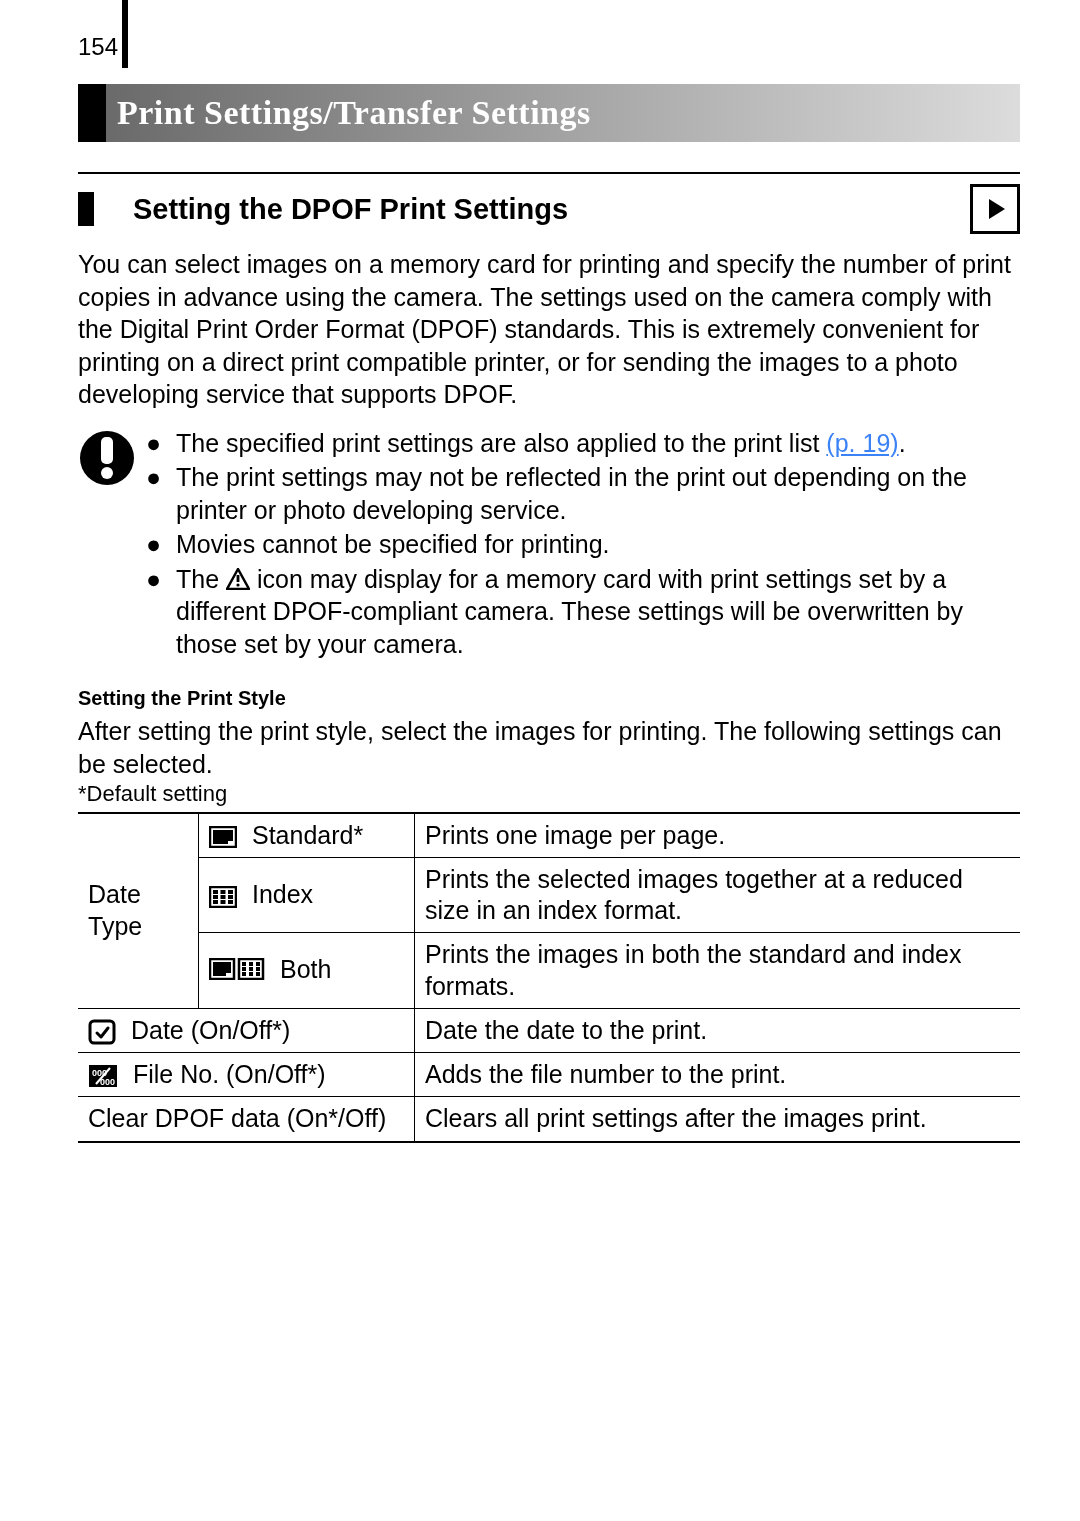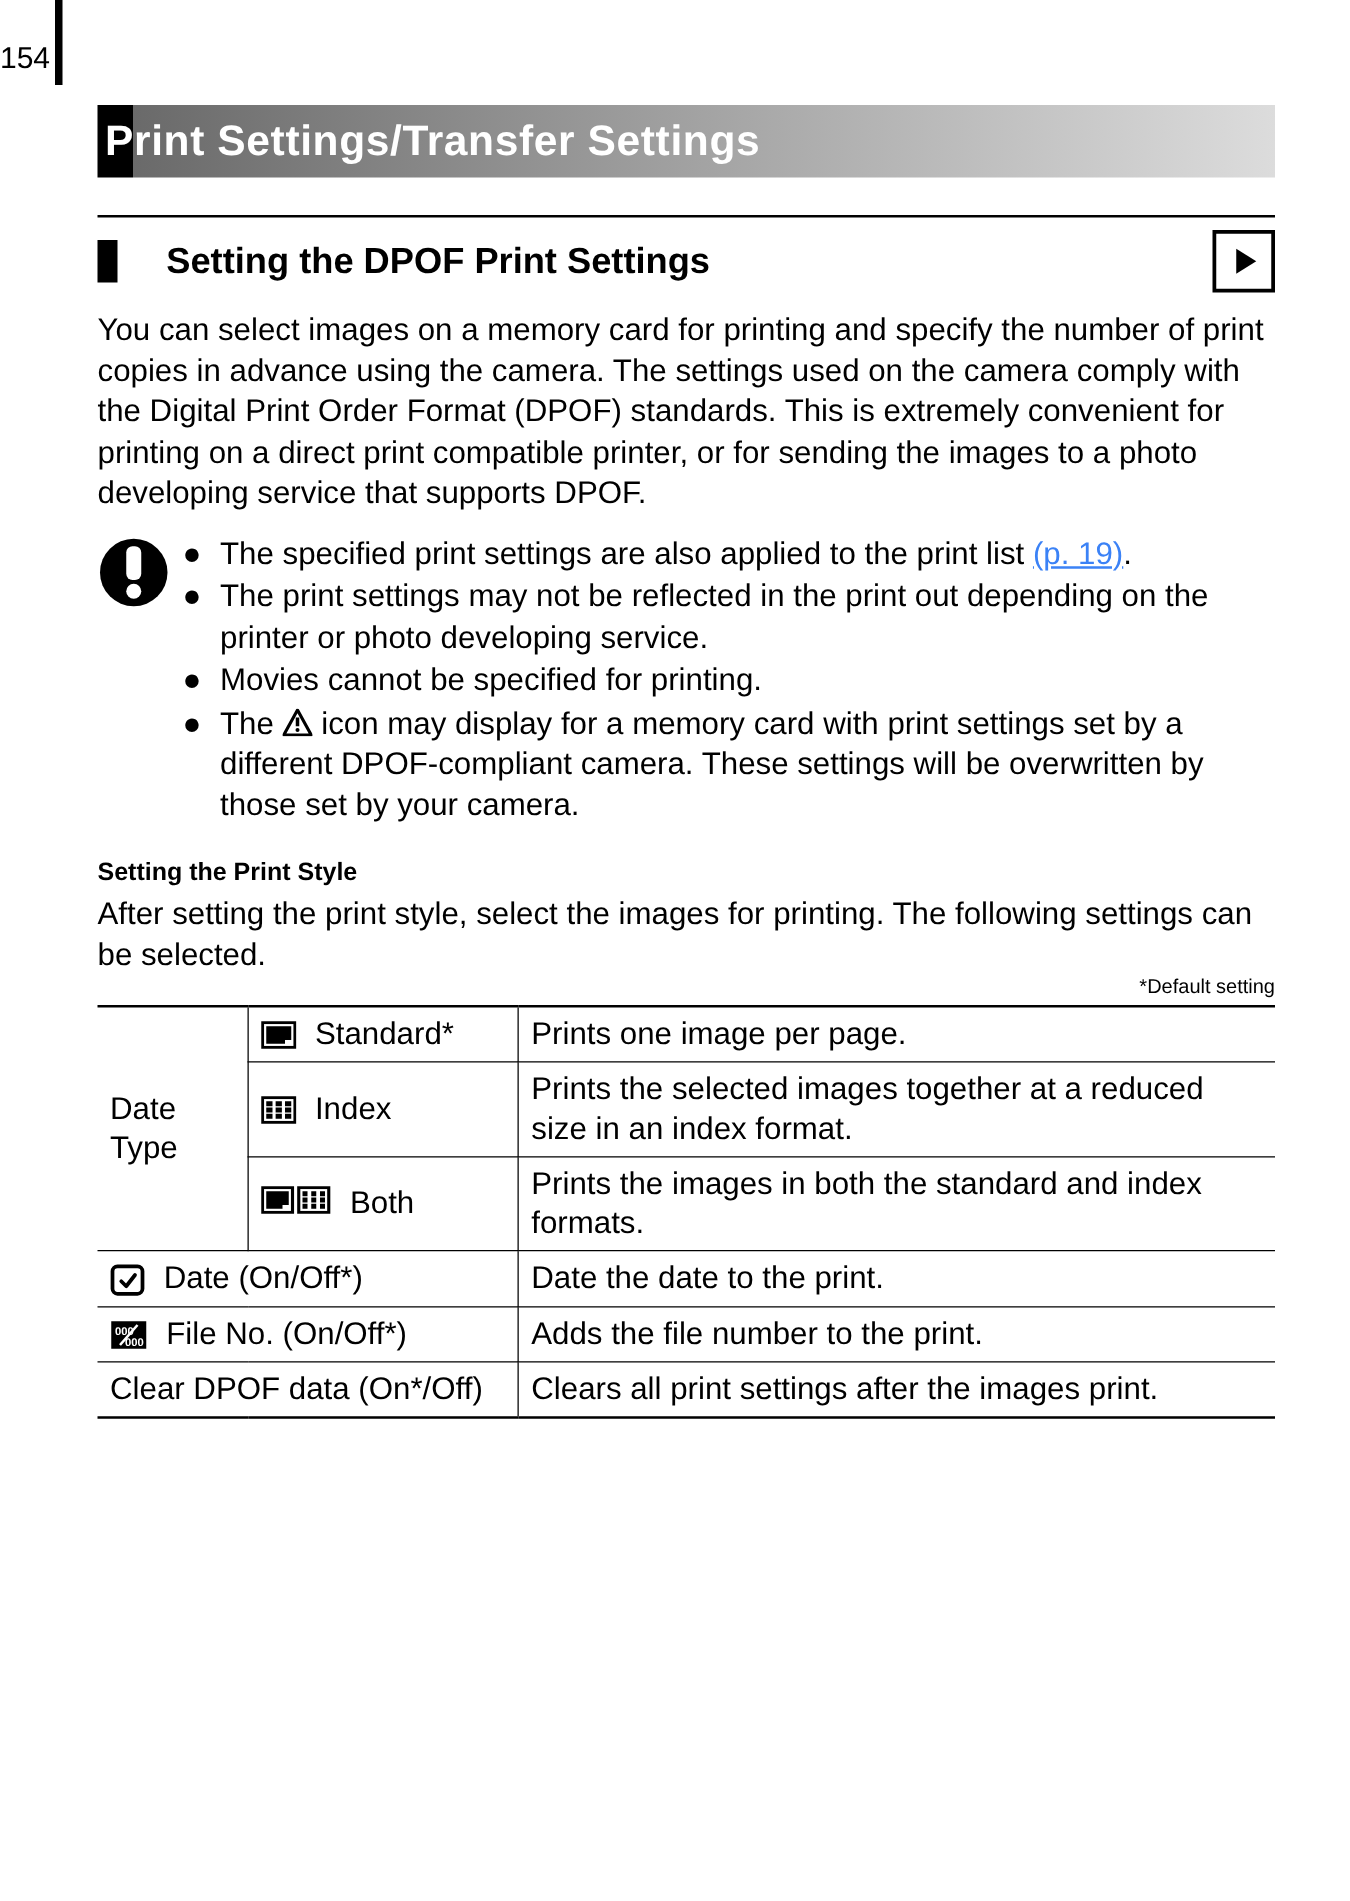--- a/index.html
+++ b/index.html
@@ -17,41 +17,42 @@
     position: relative;
   }
   .page-num-wrap {
     display: flex;
     align-items: flex-end;
     height: 68px;
     margin-bottom: 16px;
   }
   .page-num {
     font-size: 24px;
+    padding-left: 78px;
     padding-bottom: 6px;
   }
   .page-num-bar {
     width: 6px;
     background: #000;
     height: 68px;
     margin-left: 4px;
   }
   .title-bar {
     margin: 0 60px 30px 78px;
     height: 58px;
     background: linear-gradient(to right, #000 0%, #000 3%, #6a6a6a 3%, #dcdcdc 100%);
     display: flex;
     align-items: center;
   }
   .title-text {
     color: #fff;
-    font-family: Liberation Sans, sans-serif;
+    font-family: Liberation Serif, serif;
     font-weight: 900;
     font-size: 34px;
-    padding-left: 6px;
+    padding-left: 39px;
     letter-spacing: 0.5px;
     text-align: center;
   }
   .content {
     margin: 0 60px 0 78px;
   }
   .rule {
     border-top: 2px solid #000;
     margin-bottom: 10px;
   }
@@ -128,22 +129,22 @@
     display: inline-block;
   }
   .sub2 {
     font-family: Arial, Helvetica, sans-serif;
     font-weight: 900;
     font-size: 20px;
     margin-top: 24px;
     margin-bottom: 4px;
   }
   .default-note {
-    text-align: right;
-    font-size: 16px;
+    text-align: left;
+    font-size: 22px;
     margin-bottom: 4px;
   }
   table.settings {
     border-collapse: collapse;
     width: 100%;
     font-size: 25px;
   }
   table.settings td {
     border: 1px solid #000;
     padding: 6px 10px;

